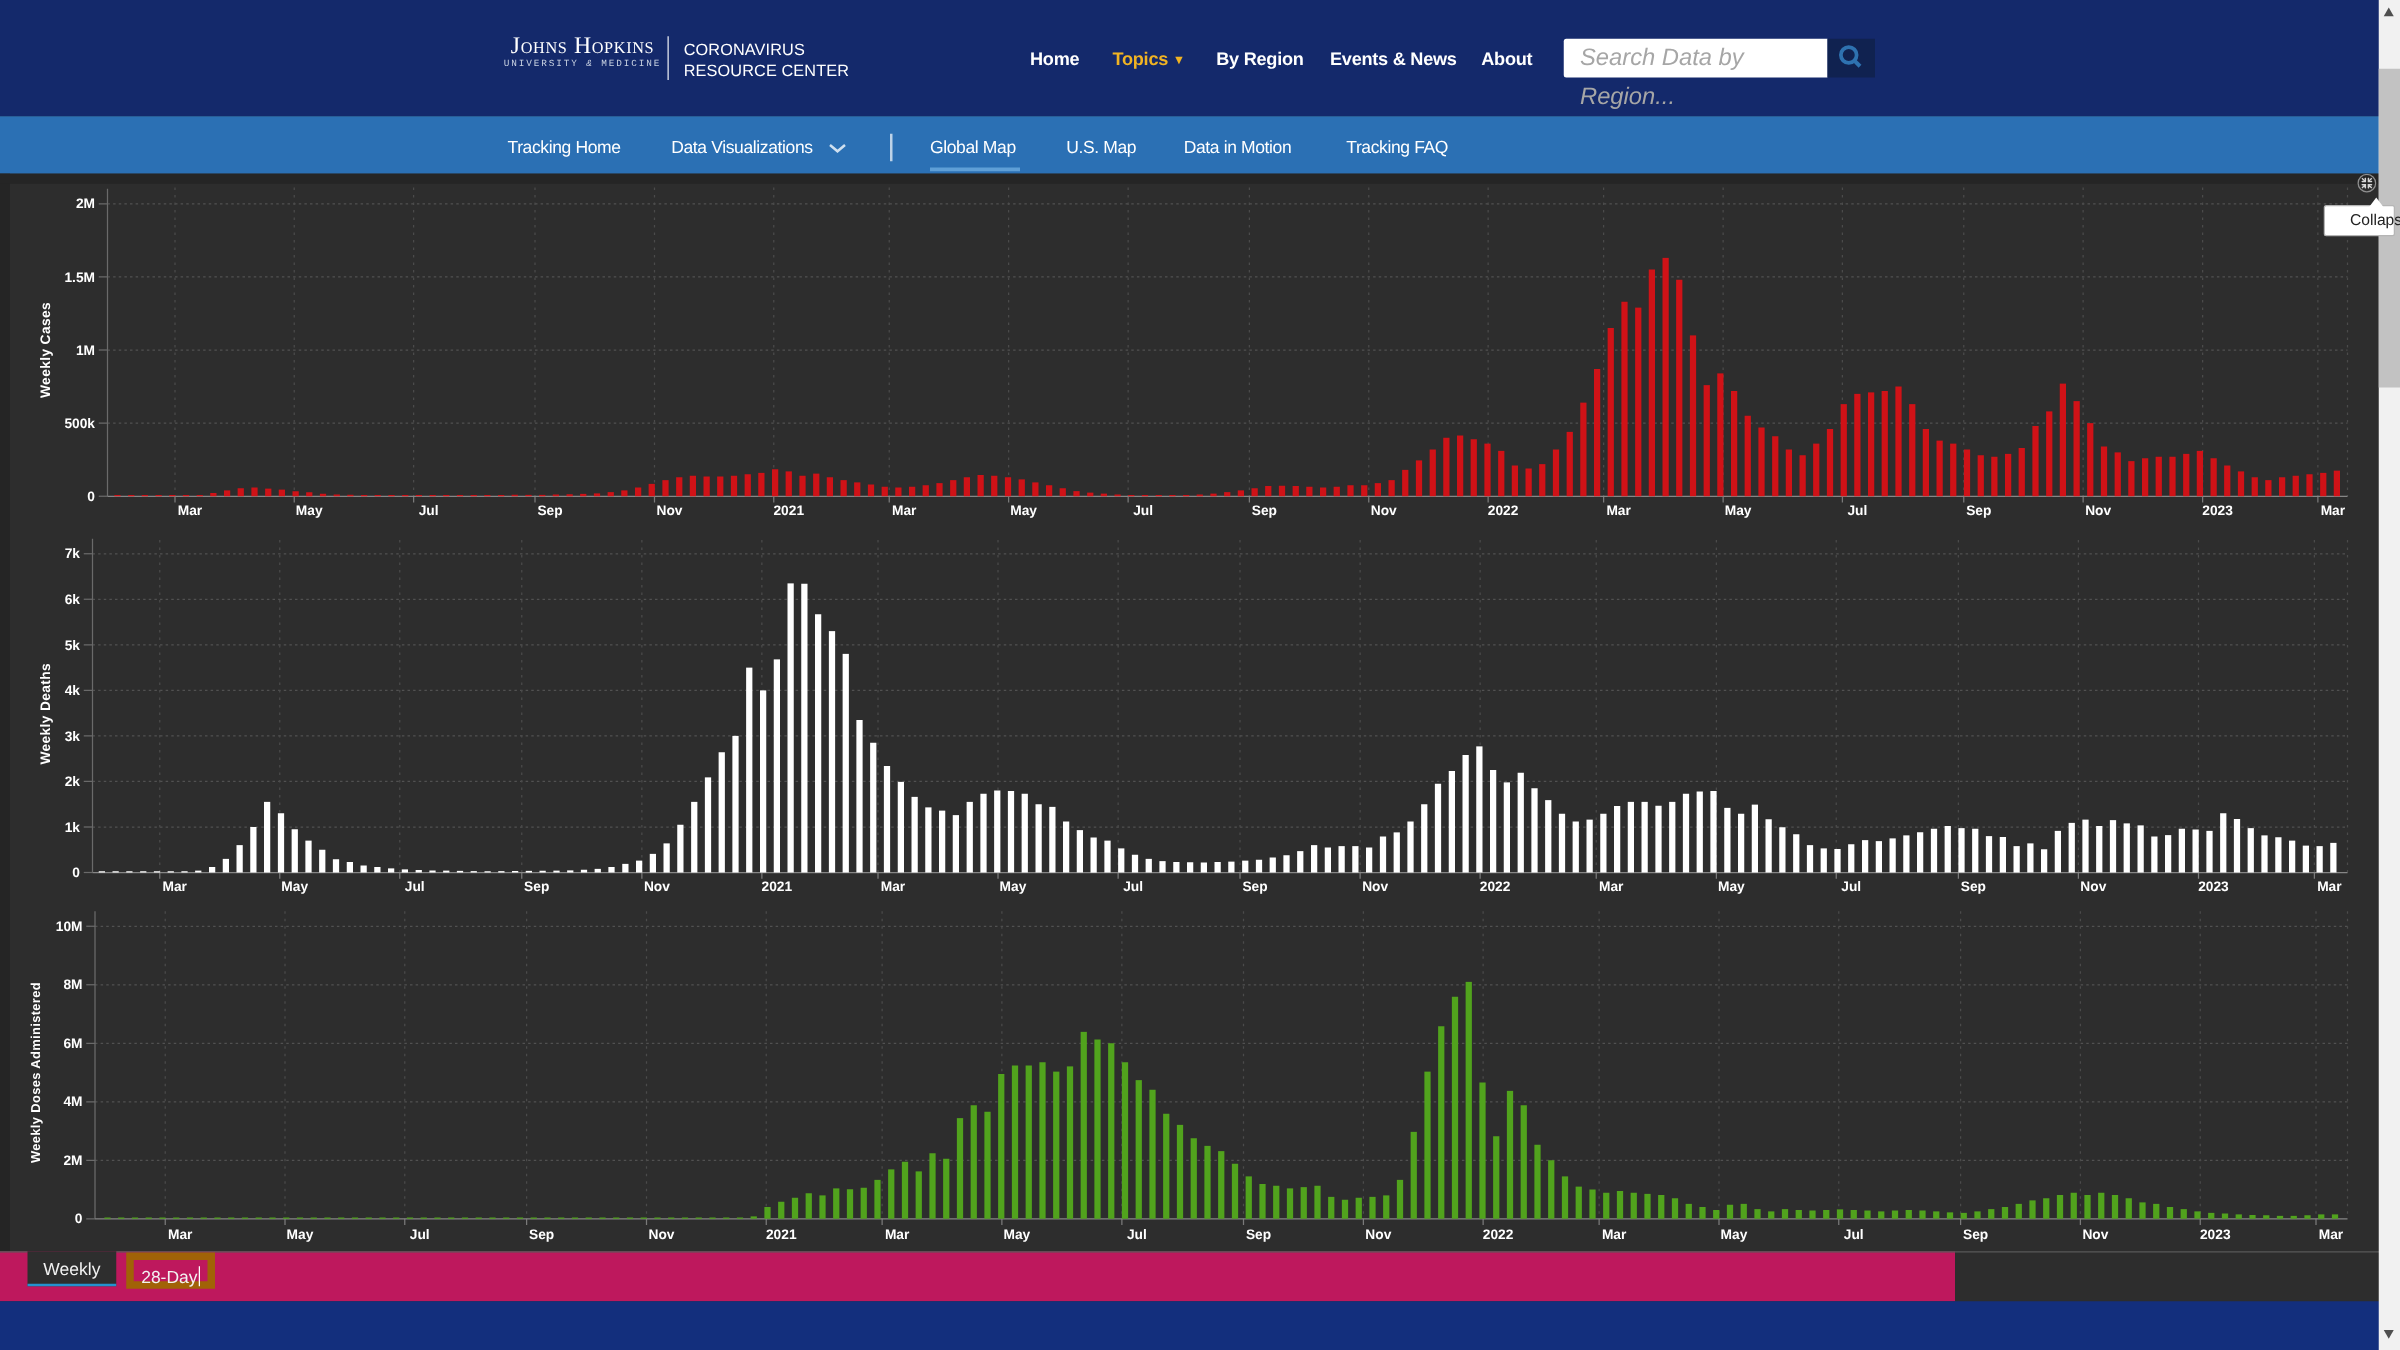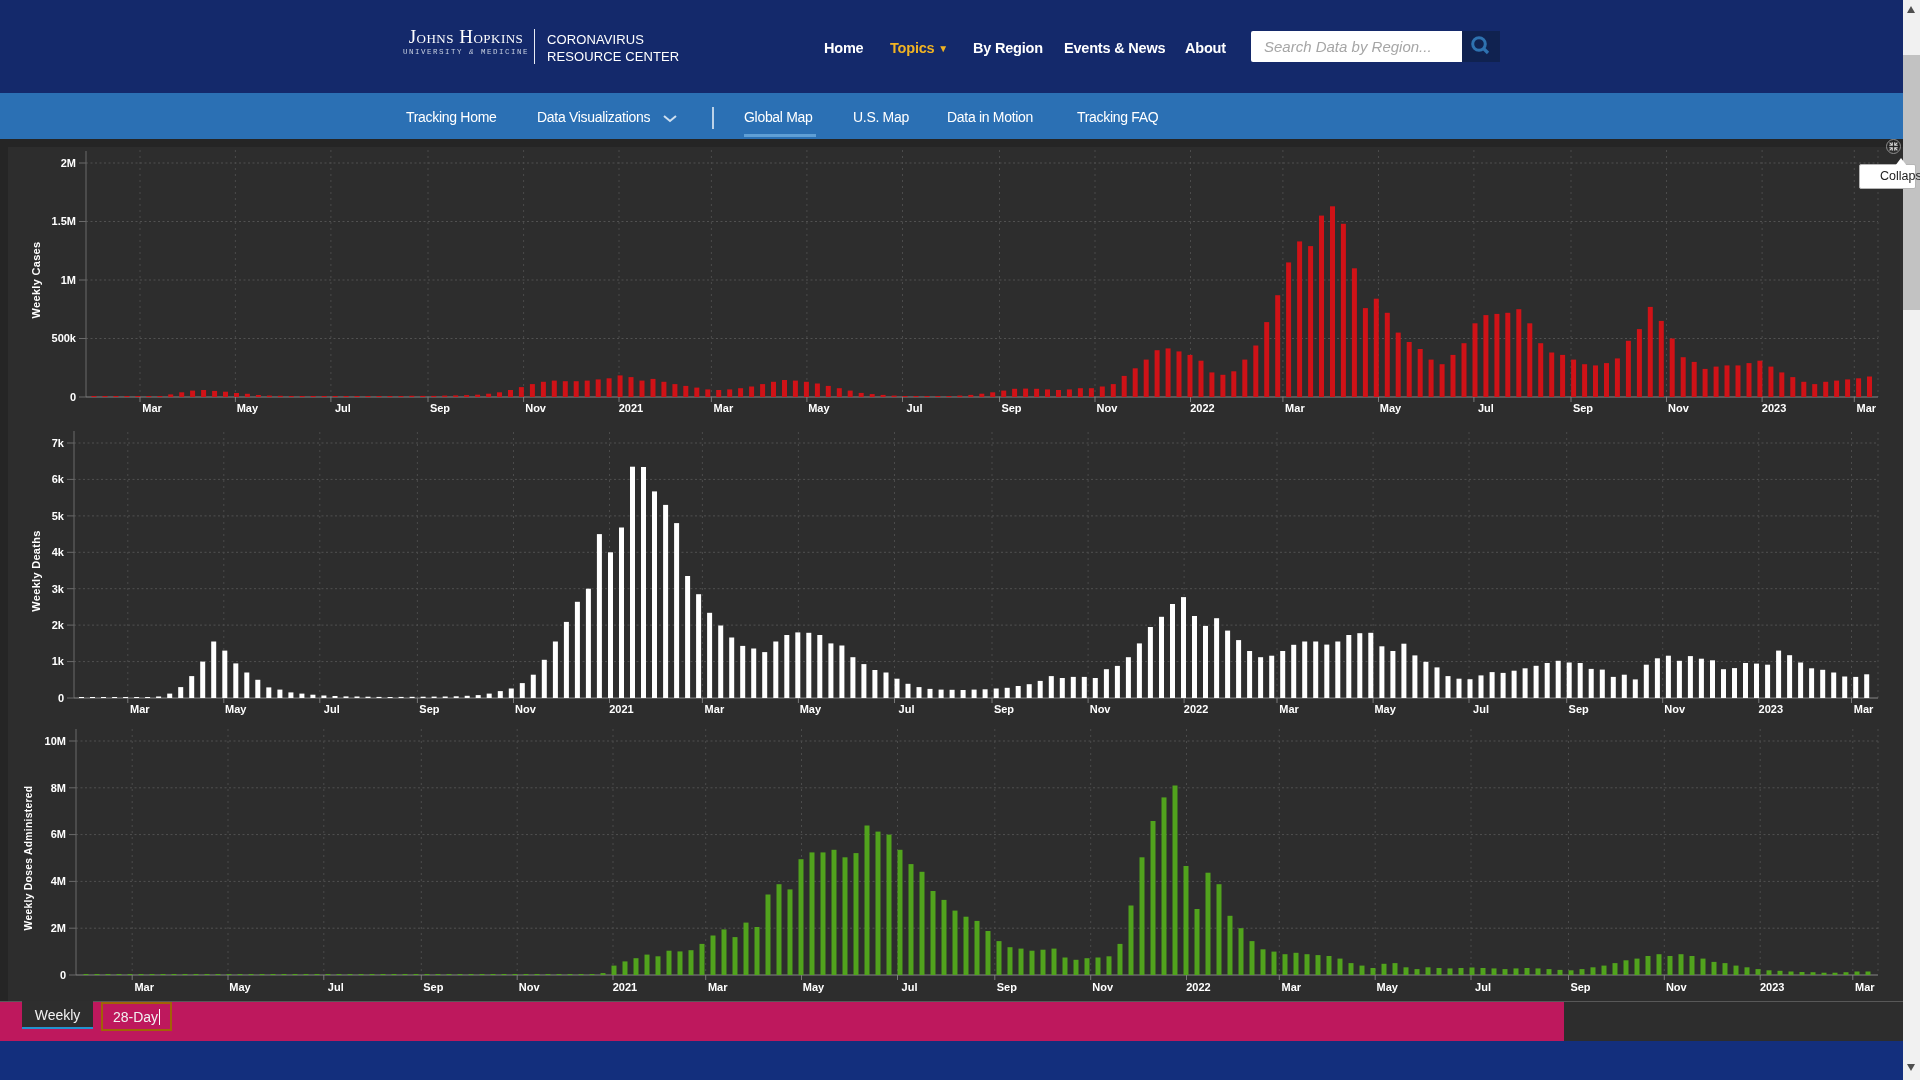--- a/index.html
+++ b/index.html
@@ -761,36 +761,36 @@
 <path d="M14.4 3.6 l-2.6 2.6 m2.7 -0.4 l-0.4 0.5 l-2.4 0 l0 -2.4 l0.5 -0.4"></path>
 <path d="M6.6 11.4 l2.6 -2.6 m-2.7 0.4 l0.4 -0.5 l2.4 0 l0 2.4 l-0.5 0.4"></path>
 <path d="M14.4 11.4 l-2.6 -2.6 m2.7 0.4 l-0.4 -0.5 l-2.4 0 l0 2.4 l0.5 0.4"></path>
 </g>
     </svg>
 </div>
 <div class="tabs">
   <div style="position:absolute;left:0;top:0;width:22px;height:1px;background:#585858"></div>
   <div style="position:absolute;left:93px;top:0;width:1827px;height:1px;background:#585858"></div>
   <div style="position:absolute;left:22px;top:0;width:71px;height:28px;background:#2e2e2e;border-bottom:2.5px solid #2492cf;color:#f2f2f2;font-size:14px;text-align:center;line-height:28px">Weekly</div>
-  <div style="position:absolute;left:101px;top:1px;width:71px;height:29px;border:2px solid #a16207;color:#f2f2f2;font-size:14px;text-align:center;line-height:27px">28-Day<span style="border-left:1.5px solid #fff;margin-left:1px"></span></div>
+  <div style="position:absolute;left:101px;top:1px;width:71px;height:29px;border:6px solid #a16207;color:#f2f2f2;font-size:14px;text-align:center;line-height:27px">28-Day<span style="border-left:1.5px solid #fff;margin-left:1px"></span></div>
 </div>
 <div class="ftr"></div>
 
 <div style="position:absolute;left:396px;top:27px;width:140px;color:#fff;text-align:center">
   <div style="font-family:Liberation Serif, serif;font-variant:small-caps;font-size:19px;letter-spacing:.5px;line-height:19px">Johns Hopkins</div>
   <div style="font-family:Liberation Mono, monospace;font-size:7.5px;letter-spacing:1.5px;color:#c9d2e2;margin-top:2px;white-space:nowrap">UNIVERSITY <i>&amp;</i> MEDICINE</div>
 </div>
 <div style="position:absolute;left:534px;top:29px;width:1px;height:35px;background:#e8ecf4"></div>
 <div style="position:absolute;left:547px;top:31px;color:#fff;font-size:13px;font-weight:400;letter-spacing:.1px;line-height:17px">CORONAVIRUS<br>RESOURCE CENTER</div>
 <div class="hnav" style="left:824px">Home</div>
 <div class="hnav" style="left:890px;color:#f0b323">Topics <span style="font-size:10px;position:relative;top:-1px">▼</span></div>
 <div class="hnav" style="left:973px">By Region</div>
 <div class="hnav" style="left:1064px">Events &amp; News</div>
 <div class="hnav" style="left:1185px">About</div>
-<div style="position:absolute;left:1251px;top:31px;width:211px;height:31px;background:#fff;border-radius:2px 0 0 2px;color:#a6a6a6;font-size:15px;font-style:italic;line-height:31px;padding-left:13px">Search Data by Region...</div>
+<div style="position:absolute;left:1251px;top:31px;width:211px;height:31px;background:#fff;border-radius:2px 0 0 2px;color:#a6a6a6;font-size:19px;font-style:italic;line-height:31px;padding-left:13px">Search Data by Region...</div>
 <div style="position:absolute;left:1462px;top:31px;width:38px;height:31px;background:#102250">
 <svg width="38" height="31">
       <circle cx="17" cy="13" r="6.3" fill="none" stroke="#2e72b0" stroke-width="3"></circle>
       <line x1="21.5" y1="17.5" x2="26" y2="22" stroke="#2e72b0" stroke-width="3.2"></line>
     </svg></div>
 
 <div class="n2" style="left:406px">Tracking Home</div>
 <div class="n2" style="left:537px">Data Visualizations</div>
 <svg width="16" height="10" style="position:absolute;left:662px;top:114px">
     <path d="M2 2 l6 5 l6 -5" stroke="#cfe0f0" stroke-width="2" fill="none"></path>

